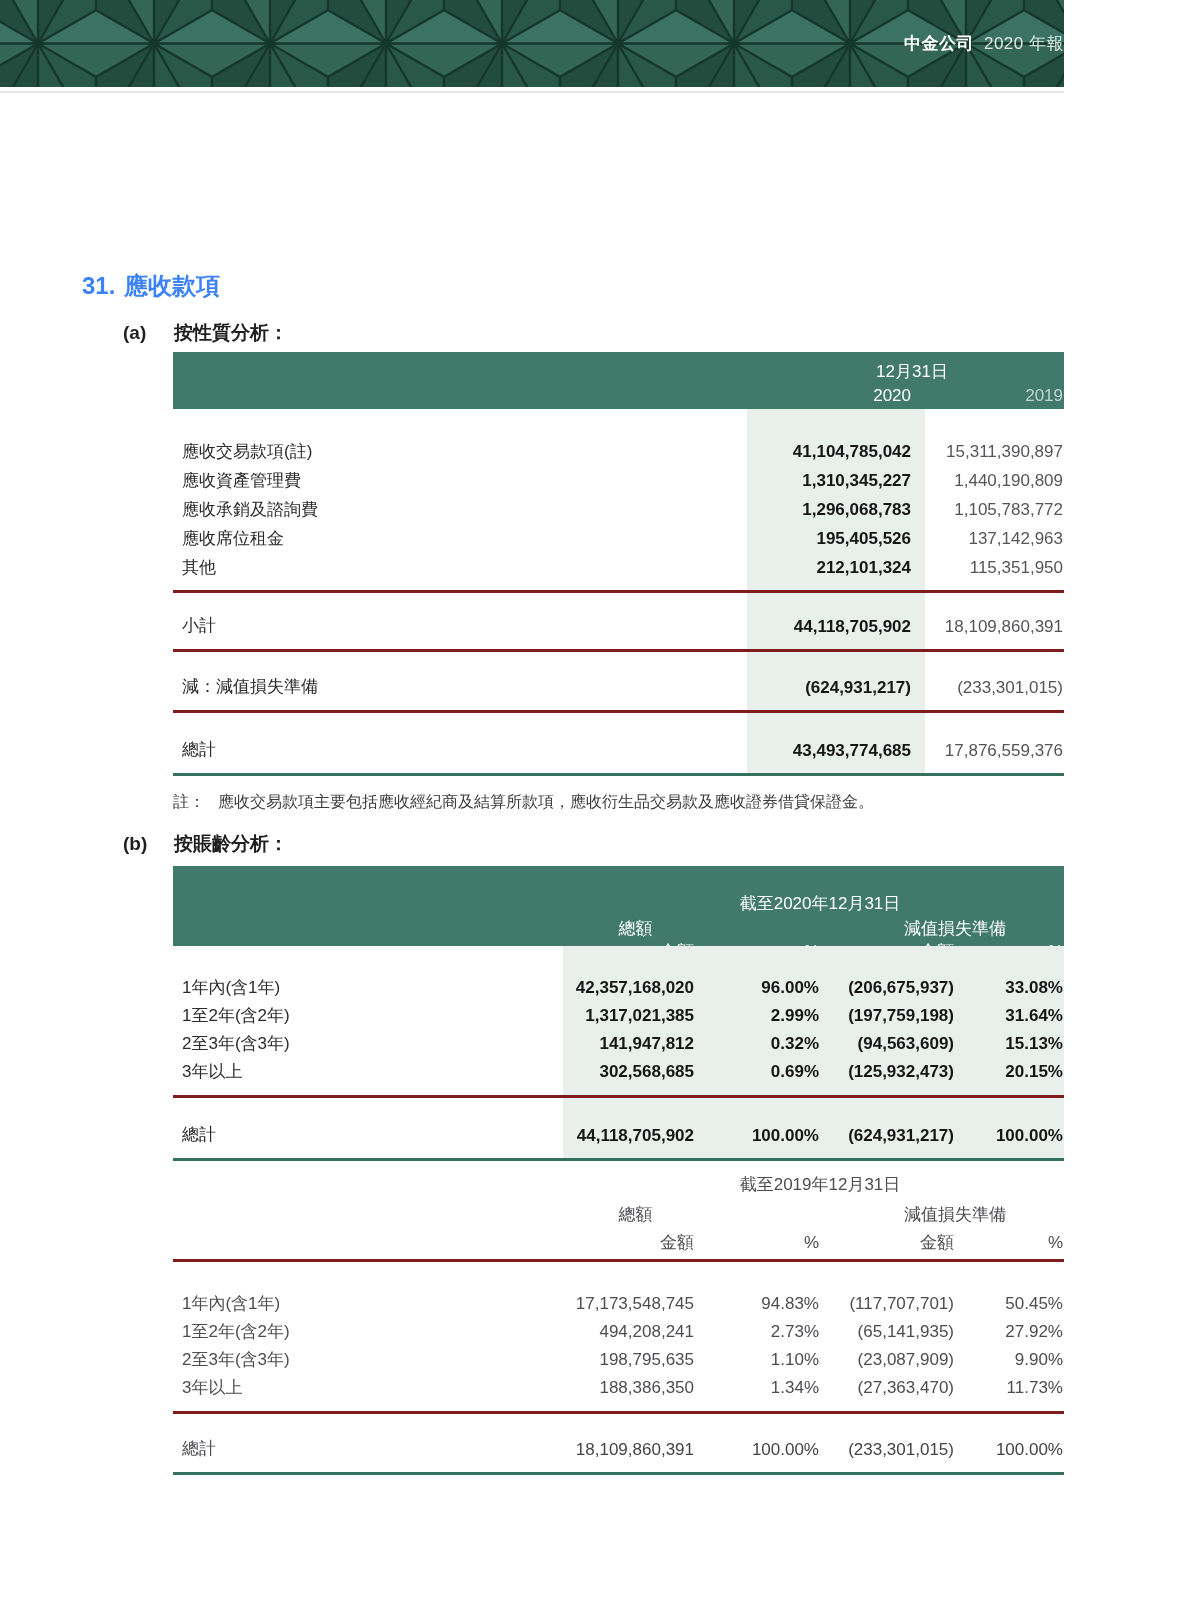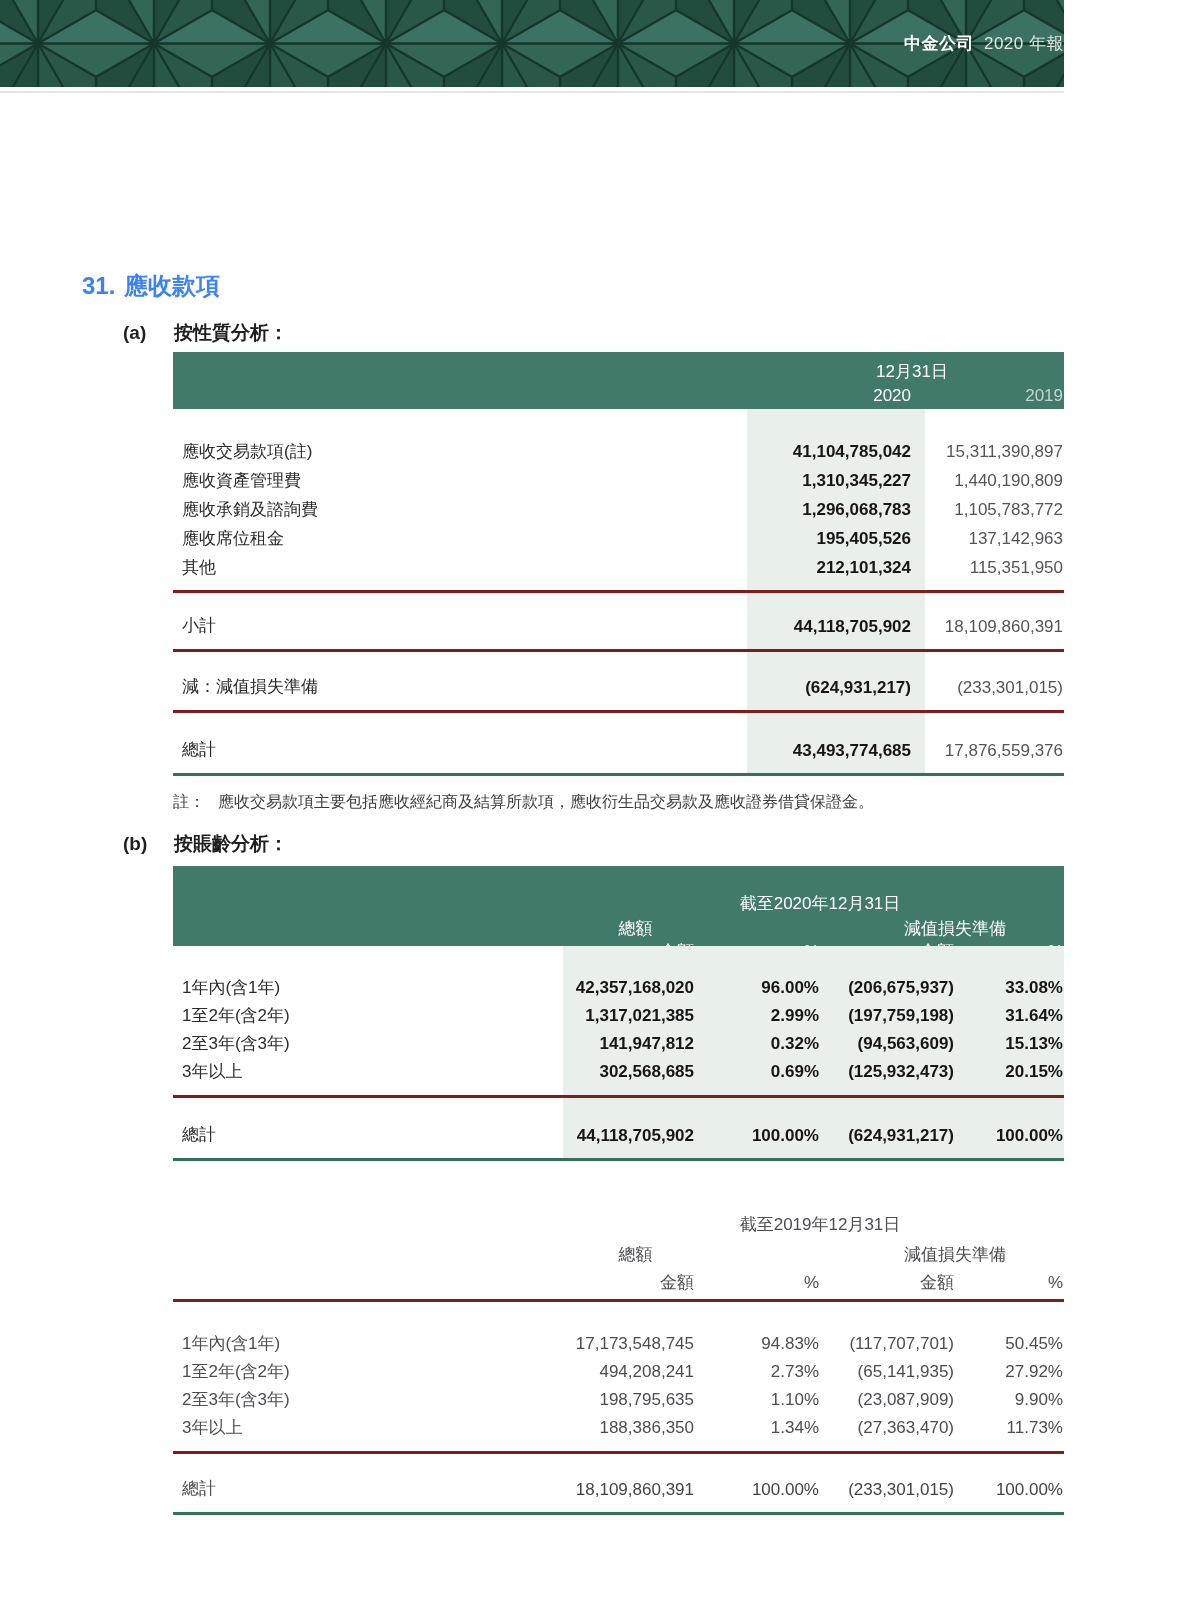--- a/index.html
+++ b/index.html
@@ -67,21 +67,21 @@
   .hdrB .hrow2{line-height:25px;font-family:Liberation Serif, serif;}
   .hdrB .hrow3{line-height:21px;}
   .ctr{text-align:center;}
   .span4{grid-column:2 / span 4;}
   .span2{grid-column:4 / span 2;}
   .bodyB{grid-template-rows:28px repeat(4,28px) 9px;}
   .bodyB .td{line-height:28px;}
   .blkB-total{height:60px;}
 
   .tblB2{top:1170px;color:#4c4d51;}
-  .hdrB2{padding-top:0;height:92px;box-sizing:border-box;margin-top:40px;}
+  .hdrB2{padding-top:0;height:92px;box-sizing:border-box;}
   .hdrB2 .hrow1{line-height:30px;}
   .hdrB2 .hrow2{line-height:29px;}
   .hdrB2 .hrow3{line-height:27px;}
   .blkB2-total{height:58px;}
   .tblB2 .strong2{color:#434448;}
 
   
   .note{position:absolute;left:173px;top:792px;width:904px;font-size:16px;color:#3c3c3e;display:flex;}
   .note .nlabel{width:45px;flex:none;}
 </style>

